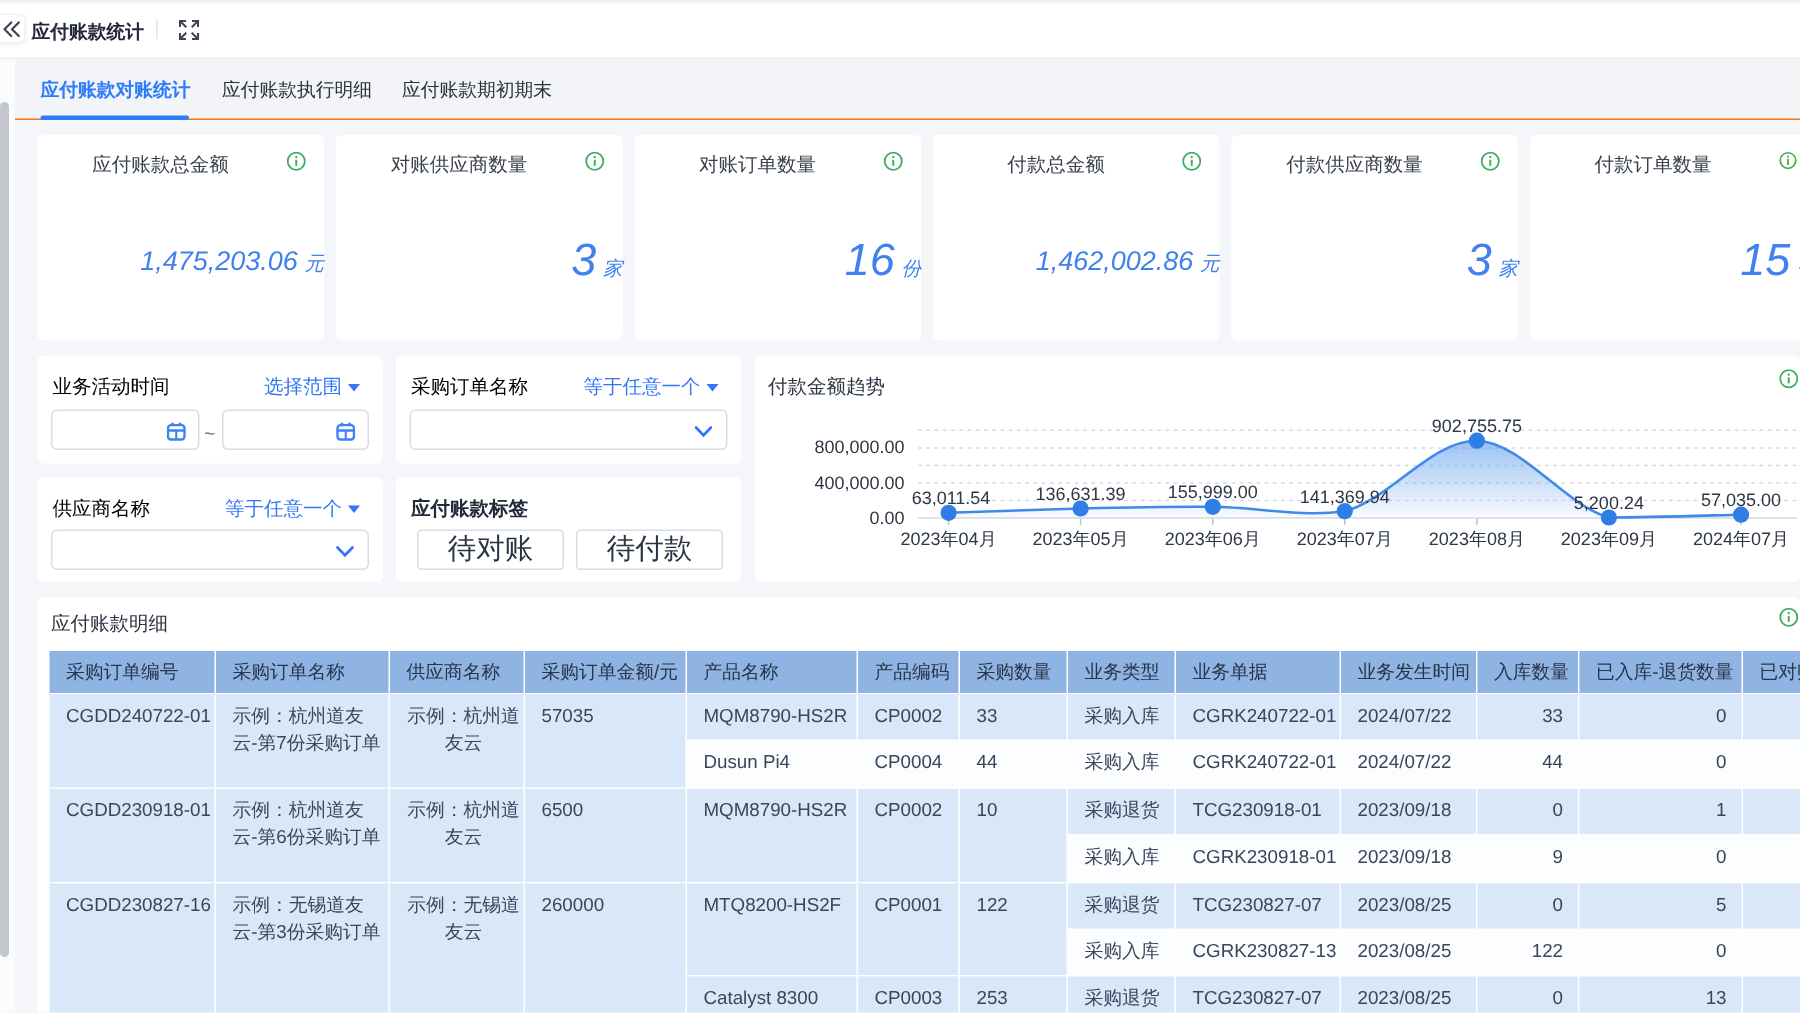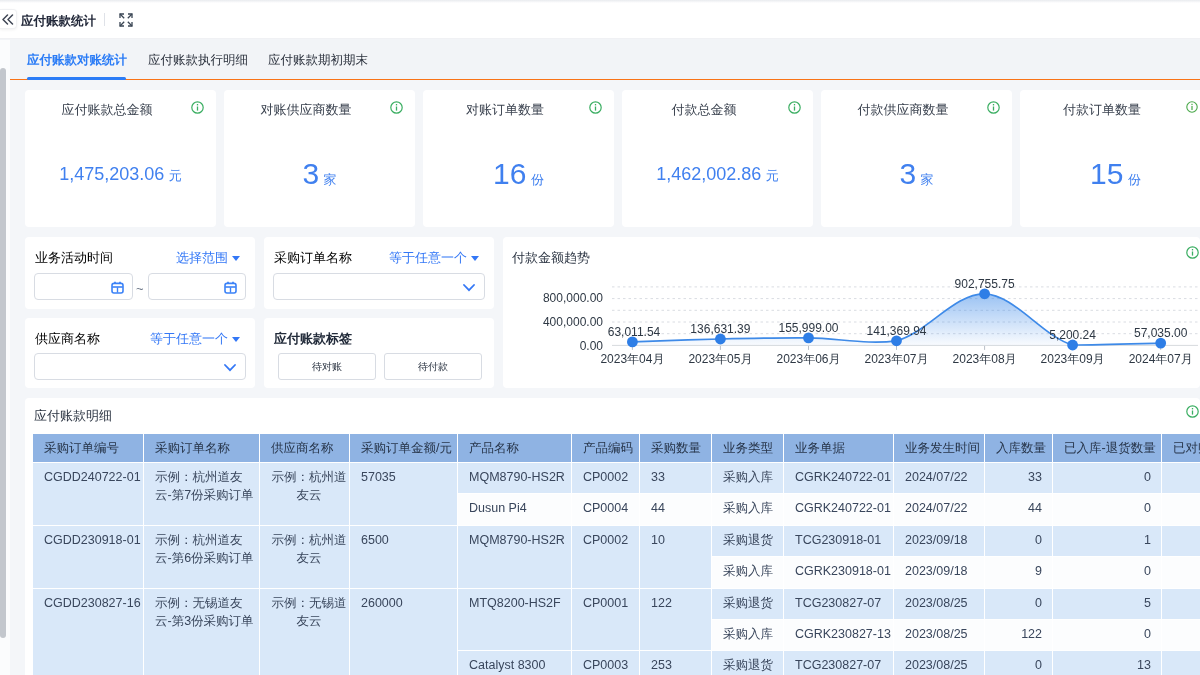--- a/index.html
+++ b/index.html
@@ -20,36 +20,36 @@
 #tabs .t3 { left:268px; }
 #tabs .bar { position:absolute; left:27px; top:38px; width:99px; height:3px; background:#2b7cf6; border-radius:2px; }
 
 #rail { position:absolute; left:0; top:40px; width:10px; height:635px; background:#fbfcfd; z-index:2; }
 #thumb { position:absolute; left:0; top:28px; width:6px; height:570px; background:#c3c7cd; border-radius:3px; }
 
 .card { position:absolute; top:90px; width:191px; height:137px; background:#fff; border-radius:4px; }
 .card .ct { position:absolute; left:0; width:164px; text-align:center; font-size:13px; color:#39414e; }
 .card .ct { top:11px; }
 .card .info { position:absolute; right:12px; top:11px; }
-.card .val { position:absolute; top:75px; left:0; width:100%; text-align:center; color:#4080ef; line-height:1; }
+.card .val { position:absolute; top:75px; left:0; width:100%; text-align:right; color:#4080ef; line-height:1;font-style:italic; }
 .val .big { font-size:18px; }
 .val .cnt { font-size:30px; }
 .val .unit { font-size:13px; }
 
 .blk { position:absolute; background:#fff; border-radius:4px; }
 #fb1 { left:25px; top:237px; width:230px; height:72px; }
 #fb2 { left:264px; top:237px; width:230px; height:72px; }
 #fb3 { left:25px; top:318px; width:230px; height:70px; }
 #fb4 { left:264px; top:318px; width:230px; height:70px; }
 .blk .lab { position:absolute; left:10px; top:12px; font-size:13px; color:#000000; }
 .blk .opr { position:absolute; right:15px; top:12px; font-size:13px; color:#3377f6; }
 .opr .tri { display:inline-block; width:0; height:0; border-left:4.5px solid transparent; border-right:4.5px solid transparent; border-top:5.5px solid #3377f6; margin-left:4px; vertical-align:1px; }
 .inp { position:absolute; background:#fff; border:1px solid #d8dce3; border-radius:4px; height:27px; }
 .blk .bold { font-weight:bold; color:#222b3a; }
-.fbtn { position:absolute; top:35px; width:98px; height:27px; background:#fff; border:1px solid #d8dce3; border-radius:3px; font-size:10px; color:#2b3442; text-align:center; line-height:25px; }
+.fbtn { position:absolute; top:35px; width:98px; height:27px; background:#fff; border:1px solid #d8dce3; border-radius:3px; font-size:19px; color:#2b3442; text-align:center; line-height:25px; }
 
 #chart { position:absolute; left:503px; top:237px; width:697px; height:151px; background:#fff; border-radius:4px; overflow:hidden; }
 #chart .lab { position:absolute; left:9px; top:12px; font-size:13px; color:#2b3442; }
 #chart .info { position:absolute; right:1px; top:9px; }
 
 #tsec { position:absolute; left:25px; top:398px; width:1175px; height:277px; background:#fff; border-radius:4px 4px 0 0; overflow:hidden; }
 #tsec .lab { position:absolute; left:9px; top:9px; font-size:13px; color:#2b3442; }
 #tsec .info { position:absolute; right:1px; top:7px; }
 table { position:absolute; left:8px; top:36px; width:1209px; border-collapse:separate; border-spacing:0; table-layout:fixed; font-size:12.5px; color:#39465c; }
 th { background:#8fb3e3; color:#27354a; font-weight:normal; text-align:left; height:29px; padding:0 0 0 11px; border-right:1.5px solid #fff; border-bottom:1.5px solid #fff; overflow:hidden; white-space:nowrap; }

